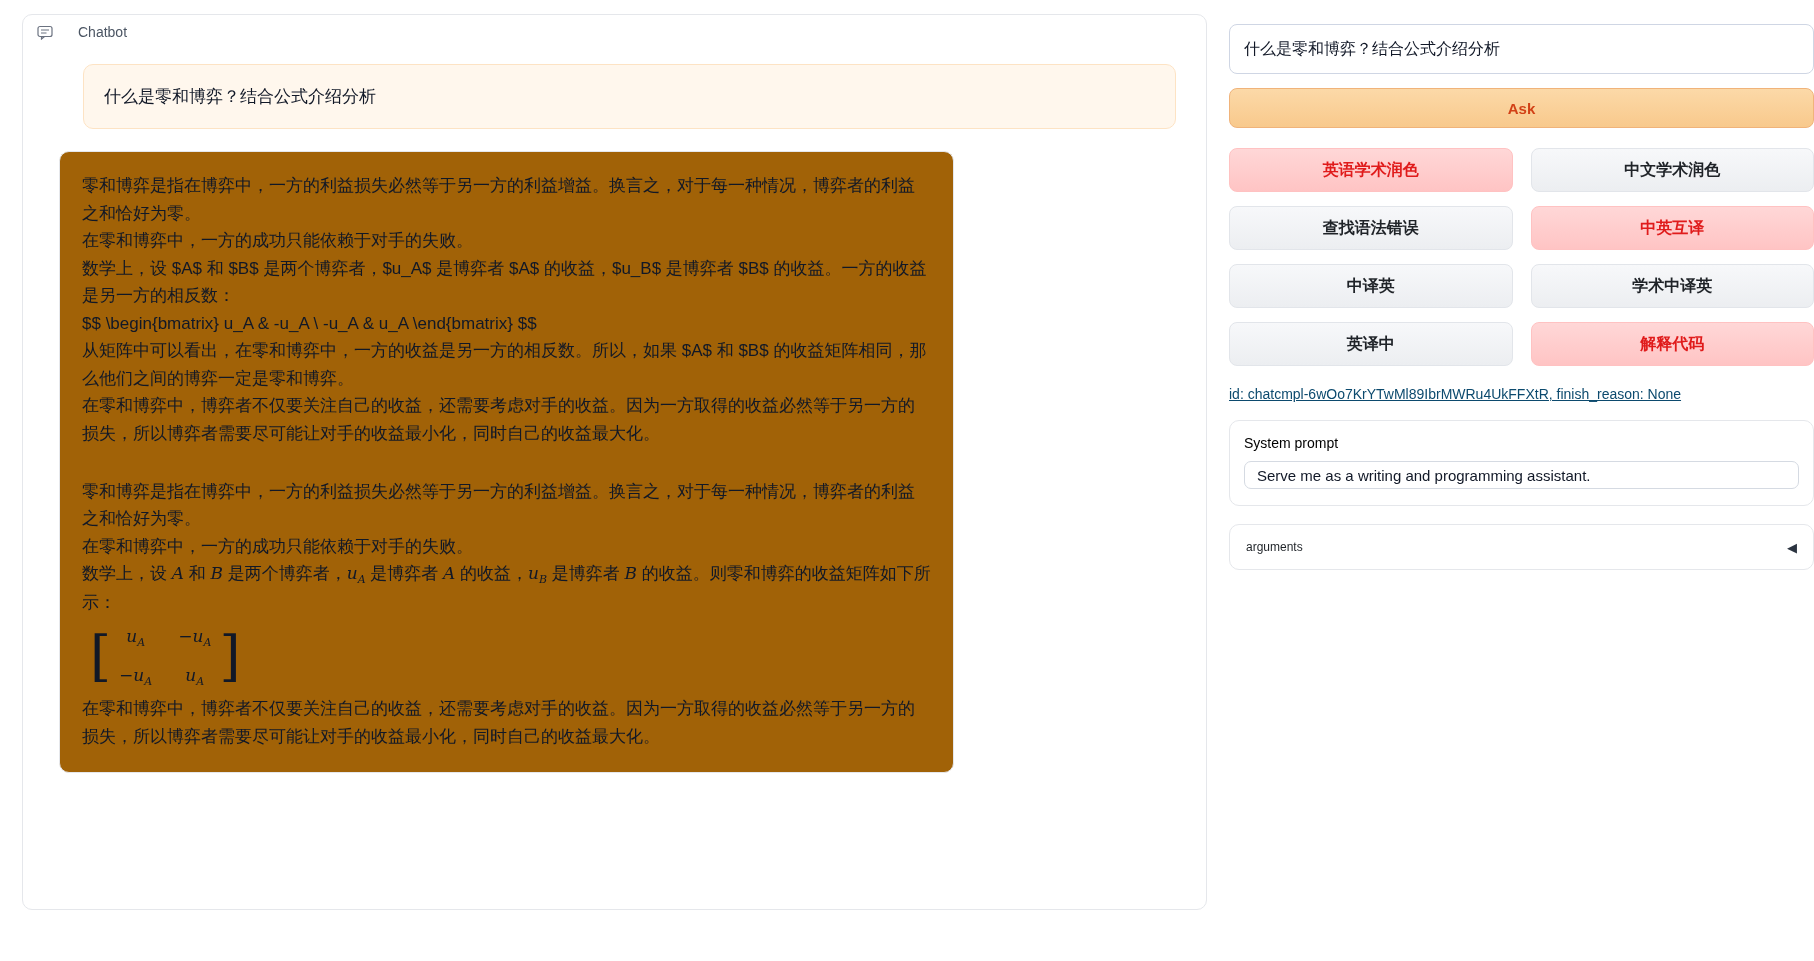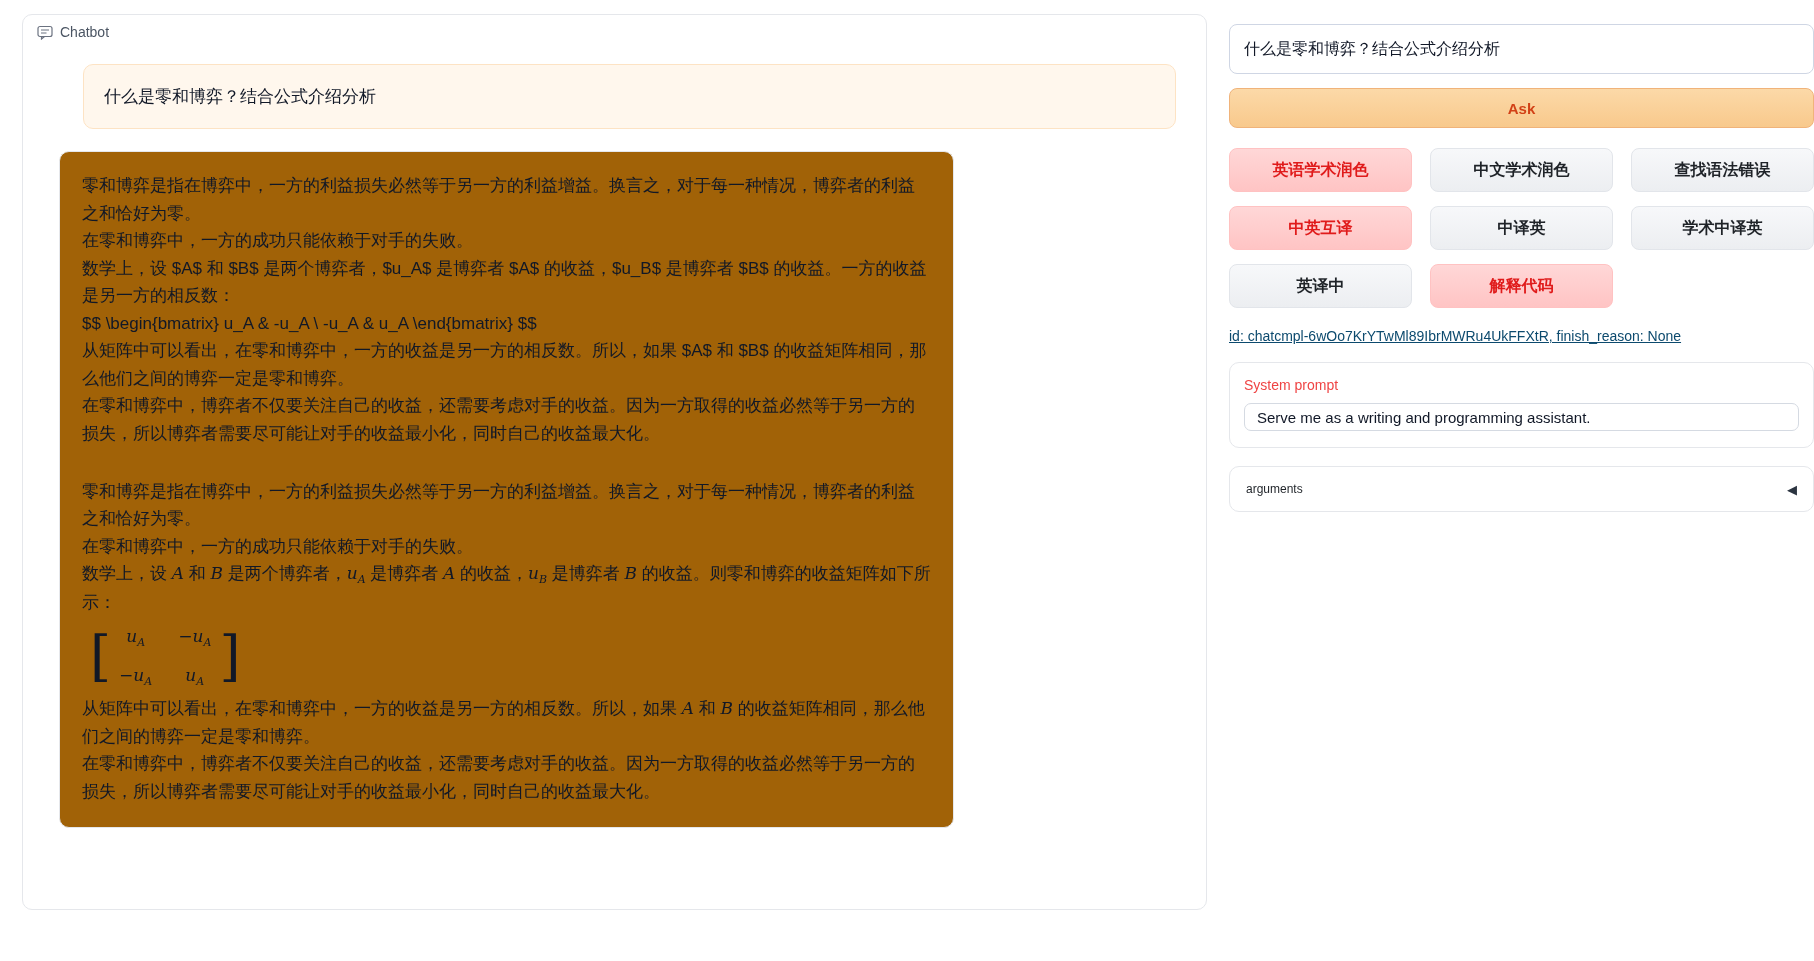--- a/index.html
+++ b/index.html
@@ -33,21 +33,21 @@
     border: 1px solid #e5e7eb;
     border-radius: 10px;
     background: #ffffff;
     height: 896px;
     overflow: hidden;
     position: relative;
   }
   .chatbot-label {
     display: inline-flex;
     align-items: center;
-    gap: 7px;
+    gap: 25px;
     font-size: 14px;
     color: #4b5563;
     padding: 9px 12px 0 14px;
   }
   .chatbot-label svg { display: block; }
 
   .messages {
     padding: 10px 22px 0 22px;
   }
   .msg-user {
@@ -127,21 +127,21 @@
     color: #d24116;
     font-weight: bold;
     font-size: 15px;
     cursor: pointer;
     font-family: "Liberation Sans", sans-serif;
   }
 
   .grid-btns {
     margin-top: 20px;
     display: grid;
-    grid-template-columns: 1fr 1fr 1fr;
+    grid-template-columns: 1fr 1fr;
     gap: 14px 18px;
   }
   .fn-btn {
     height: 44px;
     border-radius: 8px;
     font-size: 16px;
     font-weight: bold;
     cursor: pointer;
     font-family: "Liberation Sans", sans-serif;
     border: 1px solid #e2e5ea;
@@ -163,21 +163,21 @@
 
   .sys-card {
     margin-top: 18px;
     border: 1px solid #e5e7eb;
     border-radius: 10px;
     background: #fff;
     padding: 14px 14px 16px 14px;
   }
   .sys-label {
     font-size: 14px;
-    color: #ef4444;
+    color: #000000;
     margin-bottom: 10px;
   }
   .sys-input {
     width: 100%;
     height: 28px;
     border: 1px solid #d5dae2;
     border-radius: 7px;
     padding: 10px 12px;
     font-size: 15px;
     color: #111827;
@@ -250,23 +250,20 @@
             <span class="bracket">[</span>
             <span class="matrix-cells">
               <span><span class="mi">u</span><span class="sub mi">A</span></span>
               <span><span class="mi">−u</span><span class="sub mi">A</span></span>
               <span><span class="mi">−u</span><span class="sub mi">A</span></span>
               <span><span class="mi">u</span><span class="sub mi">A</span></span>
             </span>
             <span class="bracket">]</span>
           </div>
 
-          <p class="blk">
-            <span>从矩阵中可以看出，在零和博弈中，一方的收益是另一方的相反数。所以，如果 </span><span class="mi">A</span><span> 和 </span><span class="mi">B</span><span> 的收益矩阵相同，那么他们之间的博弈一定是零和博弈。</span>
-          </p>
 
           <p class="blk">在零和博弈中，博弈者不仅要关注自己的收益，还需要考虑对手的收益。因为一方取得的收益必然等于另一方的损失，所以博弈者需要尽可能让对手的收益最小化，同时自己的收益最大化。</p>
         </div>
 
       </div>
     </div>
   </div>
 
   <div class="side-col">
 

